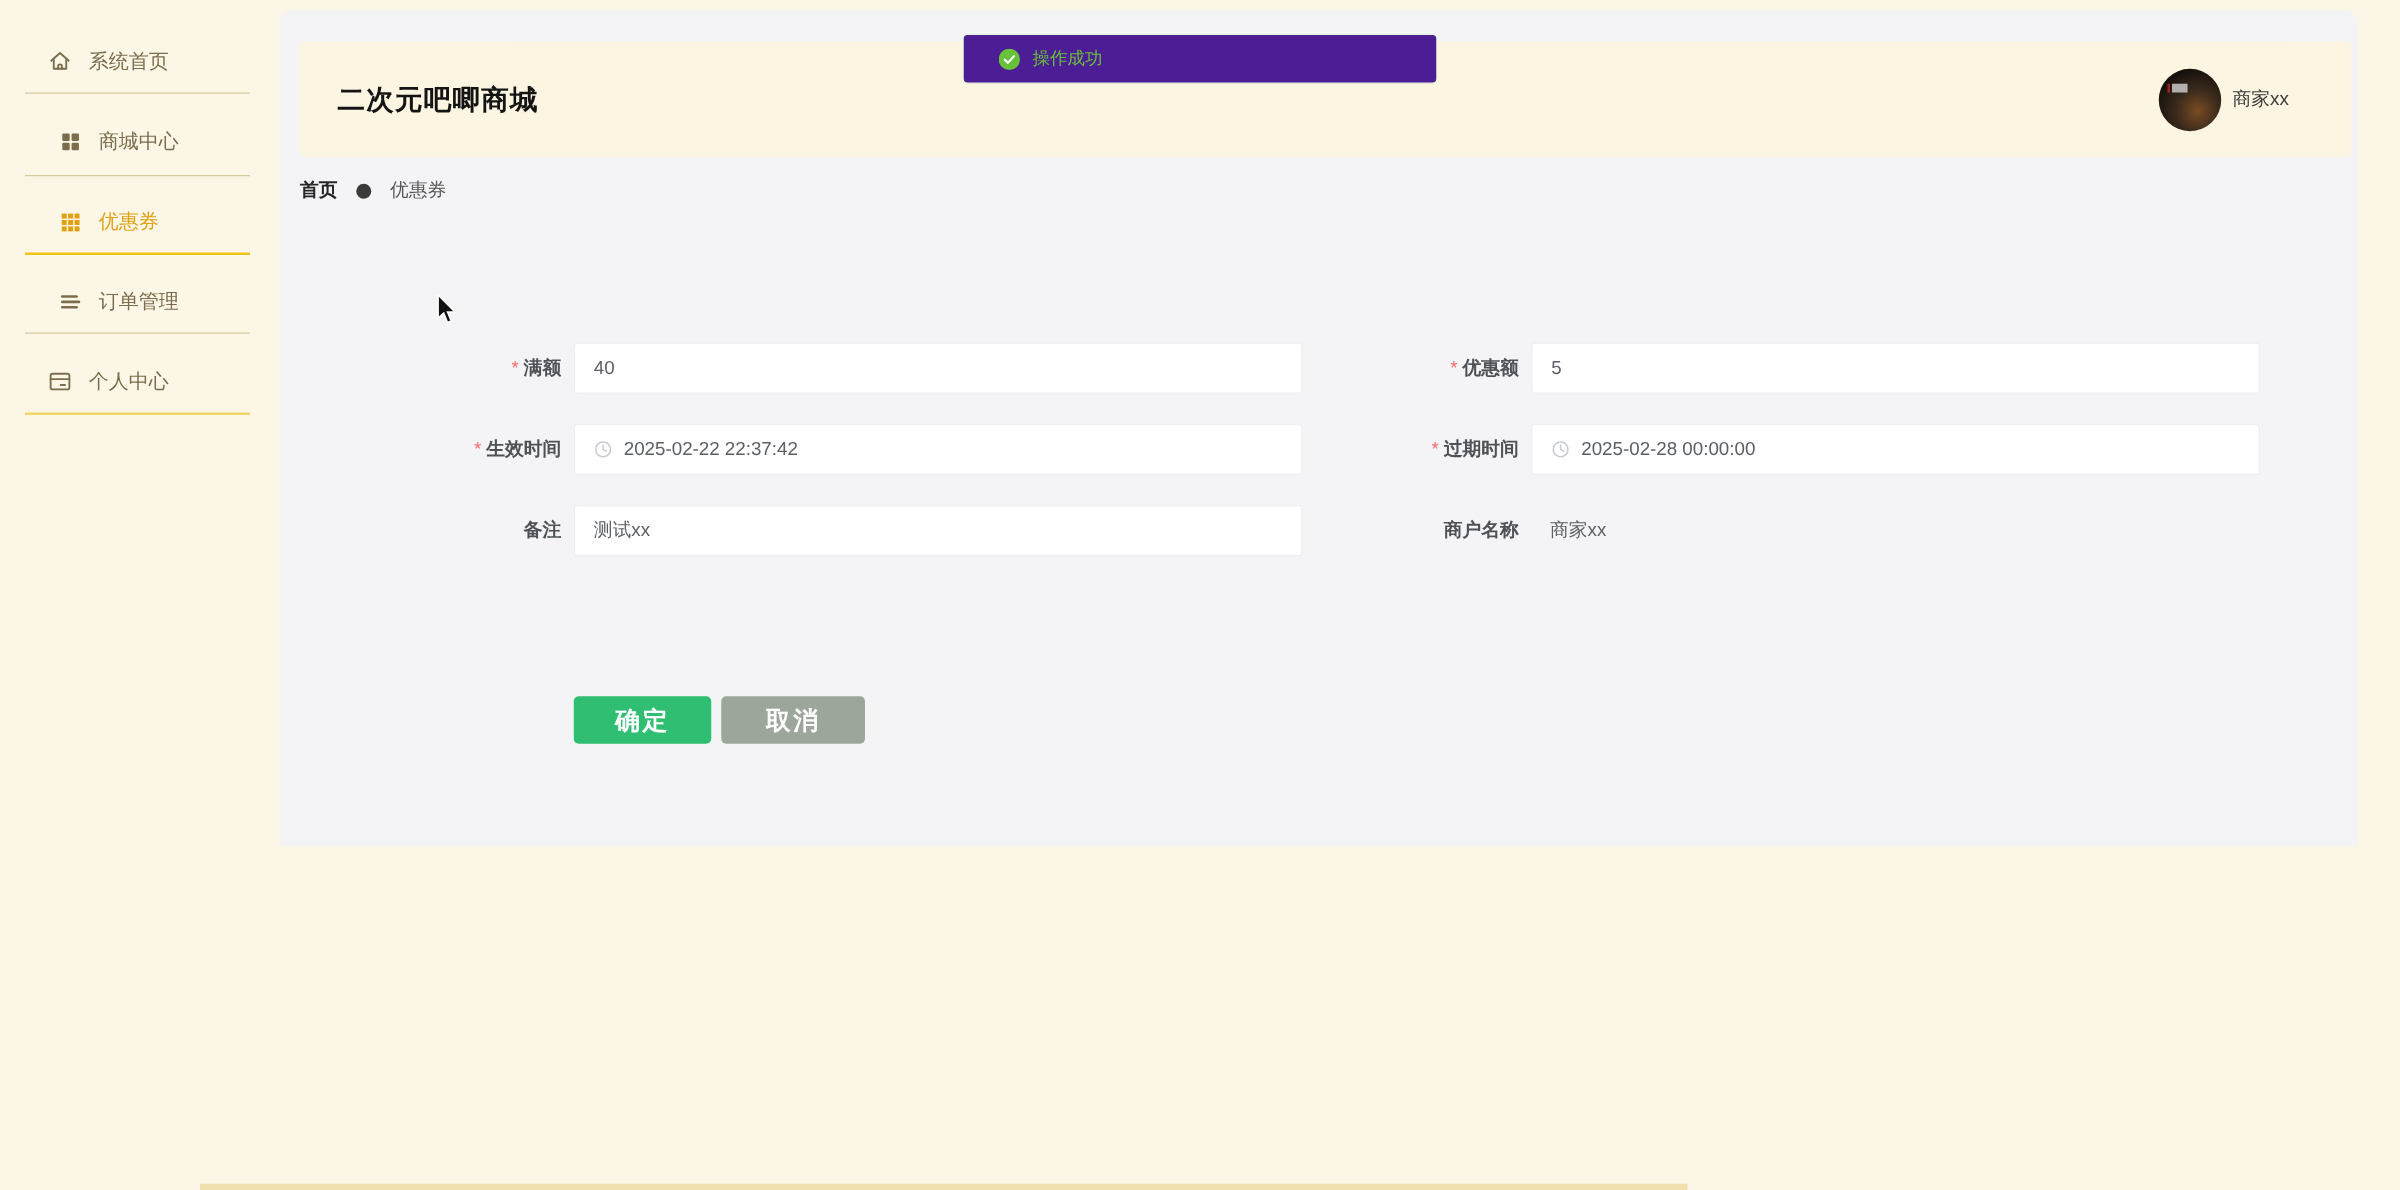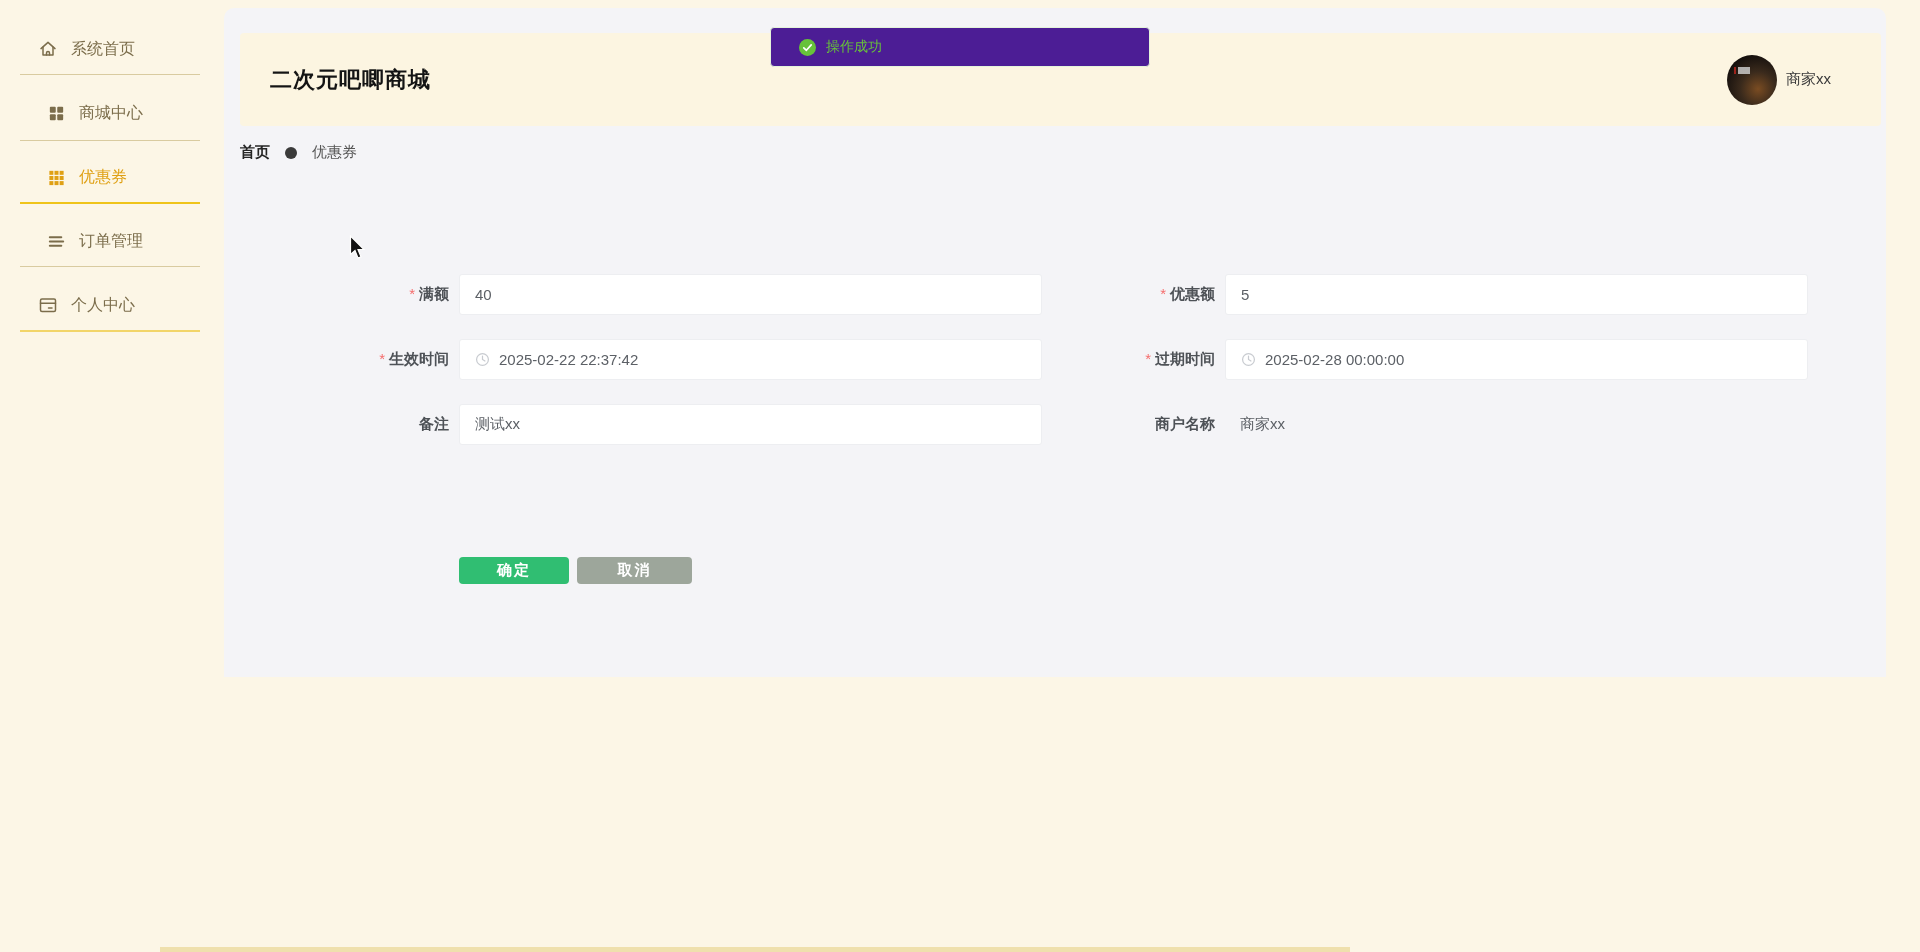--- a/index.html
+++ b/index.html
@@ -79,21 +79,21 @@
     font-size:15px; color:#5C6066; font-family:"Liberation Sans", sans-serif;
   }
   input.box { padding:0 15px; outline:none; }
   .box.flex { display:flex; align-items:center; gap:9px; padding:0 15px; cursor:pointer; }
   .box.select { justify-content:space-between; }
   .plain-value { font-size:15px; color:#5C6066; padding-left:15px; }
 
   
   .actions { position:absolute; left:235px; top:549px; display:flex; }
   .btn {
-    height:27px; border:none; border-radius:4px; color:#fff; font-size:15px; font-weight:bold;
+    height:38px; border:none; border-radius:4px; color:#fff; font-size:20px; font-weight:bold;
     cursor:pointer; font-family:"Liberation Sans", sans-serif; letter-spacing:2px;
   }
   .btn-confirm { width:110px; background:#30BE72; }
   .btn-cancel { width:115px; background:#9DA69B; margin-left:8px; }
 
   
   .bottom-bar { position:absolute; left:160px; bottom:0; width:1190px; height:5px; background:#EFE0AD; }
   .cursor { position:absolute; left:349px; top:235px; z-index:50; pointer-events:none; }
 </style>
 </head>

